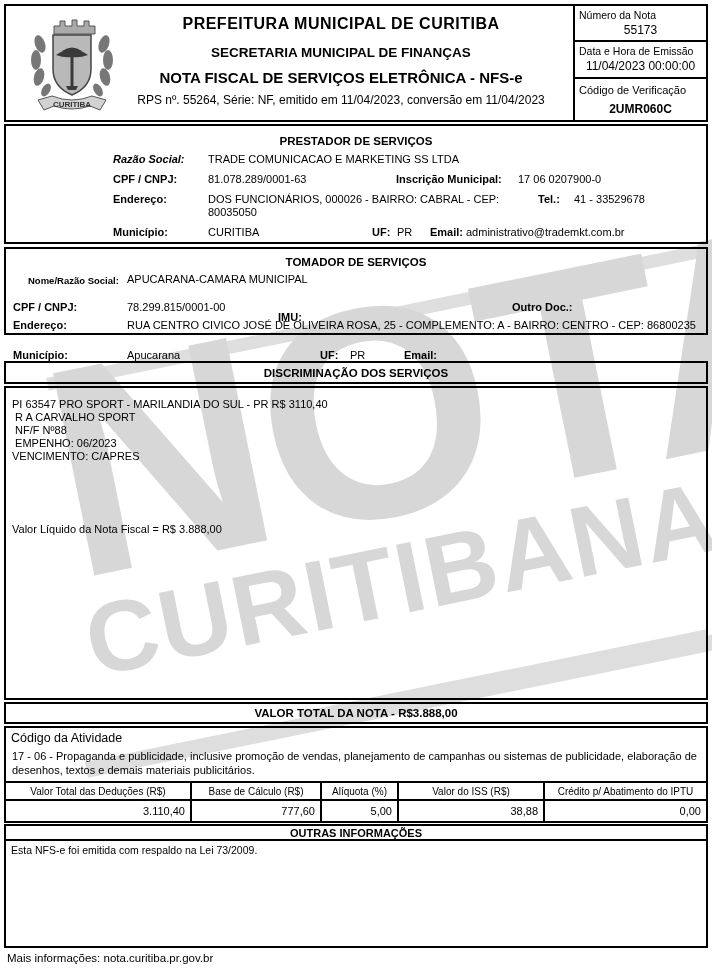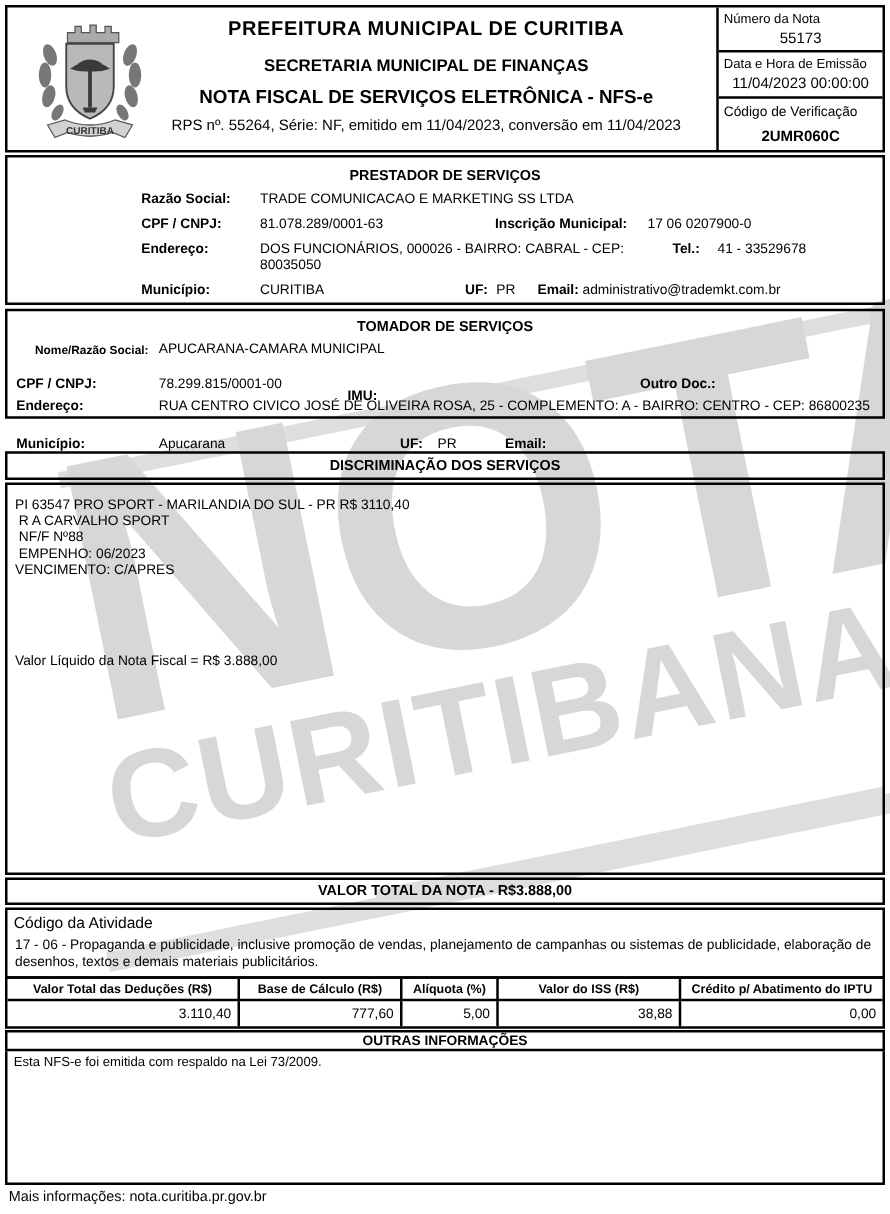--- a/index.html
+++ b/index.html
@@ -21,21 +21,21 @@
   .z1{z-index:1;}
   
   .hdr-center{position:absolute;left:101px;top:0;width:468px;text-align:center;}
   .panel-cell-label{font-size:10.5px;padding:3px 0 0 4px;}
   .panel-cell-value{font-size:12px;text-align:center;padding-top:2px;}
   
   .tax-table{position:absolute;left:4px;top:781px;width:704px;height:42px;box-sizing:border-box;
     border:2px solid #000;display:grid;grid-template-columns:186px 130px 77px 146px 1fr;
     grid-template-rows:18px 1fr;background:transparent;}
   .tax-th{border-right:2px solid #000;border-bottom:2px solid #000;display:flex;align-items:center;
-    justify-content:center;font-weight:bold;font-size:10px;box-sizing:border-box;}
+    justify-content:center;font-weight:normal;font-size:10px;box-sizing:border-box;}
   .tax-td{border-right:2px solid #000;display:flex;align-items:center;justify-content:flex-end;
     font-size:11px;padding-right:5px;box-sizing:border-box;}
   .last{border-right:none;}
 </style>
 </head>
 <body>
 
 <div class="page">
 
   <div>
@@ -92,21 +92,21 @@
       </div>
       <div class="abs" style="left:0;right:0;top:73px;bottom:0;">
         <div class="panel-cell-label" style="font-size:11px;padding-top:5px;">Código de Verificação</div>
         <div class="panel-cell-value b" style="padding-top:6px;">2UMR060C</div>
       </div>
     </div>
   </div>
 
   <div class="box z1" style="left:4px;top:124px;width:704px;height:120px;">
     <div class="abs t11 b" style="left:0;right:0;top:9px;text-align:center;font-size:11.5px;">PRESTADOR DE SERVIÇOS</div>
-    <div class="abs t11 b" style="left:107px;top:27px;">Razão Social:</div>
+    <div class="abs t11 b" style="left:107px;top:27px;font-style:italic;">Razão Social:</div>
     <div class="abs t11" style="left:202px;top:27px;text-align:center;">TRADE COMUNICACAO E MARKETING SS LTDA</div>
     <div class="abs t11 b" style="left:107px;top:47px;">CPF / CNPJ:</div>
     <div class="abs t11" style="left:202px;top:47px;">81.078.289/0001-63</div>
     <div class="abs t11 b" style="left:390px;top:47px;">Inscrição Municipal:</div>
     <div class="abs t11" style="left:512px;top:47px;">17 06 0207900-0</div>
     <div class="abs t11 b" style="left:107px;top:67px;">Endereço:</div>
     <div class="abs t11" style="left:202px;top:67px;width:322px;">DOS FUNCIONÁRIOS, 000026 - BAIRRO: CABRAL - CEP: 80035050</div>
     <div class="abs t11 b" style="left:532px;top:67px;">Tel.:</div>
     <div class="abs t11" style="left:568px;top:67px;">41 - 33529678</div>
     <div class="abs t11 b" style="left:107px;top:100px;">Município:</div>

